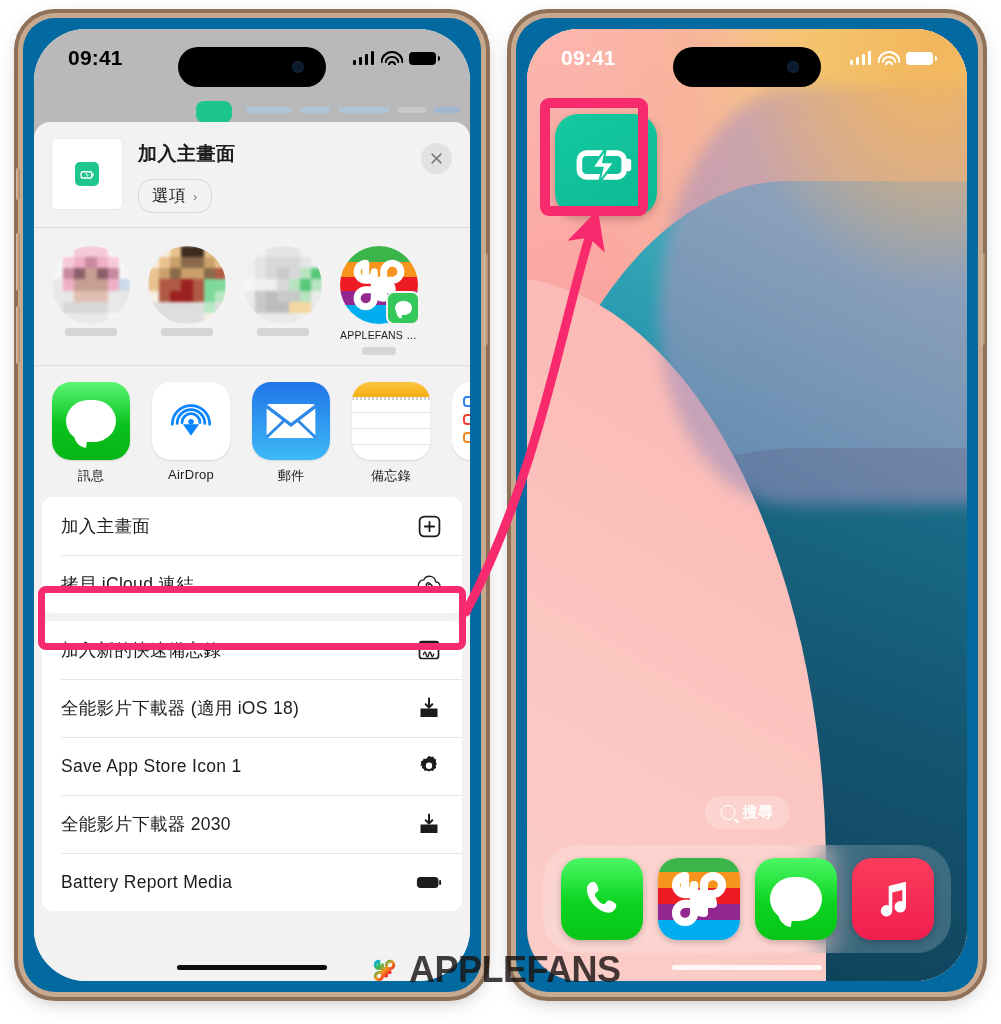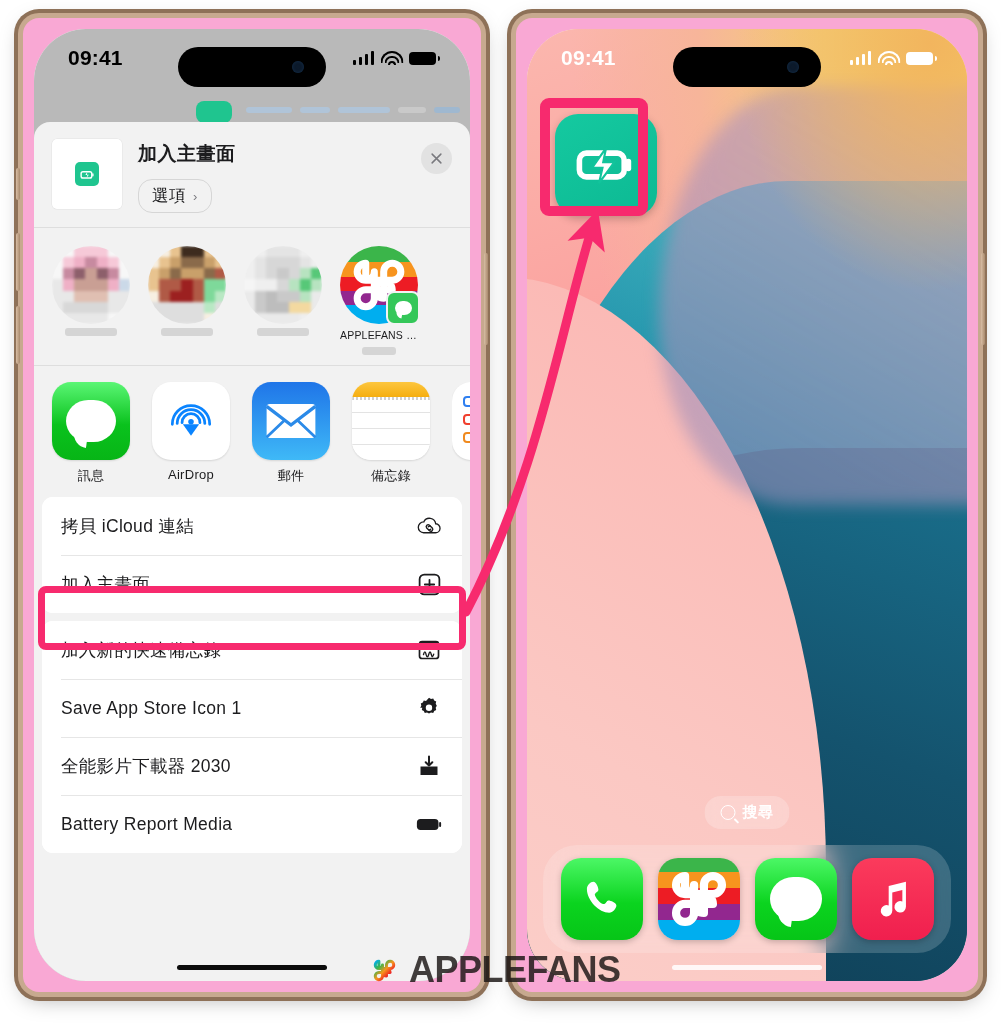--- a/index.html
+++ b/index.html
@@ -4,21 +4,21 @@
 <style>
   html,body{margin:0;padding:0;background:#ffffff;}
   body{
     width:1001px;height:1024px;overflow:hidden;position:relative;
     font-family:"Liberation Sans","DejaVu Sans",sans-serif;
     -webkit-font-smoothing:antialiased;
   }
   .stage{position:absolute;inset:0;}
 
   
-  .phone{position:absolute;border-radius:16px;background:#f9a8d4;
+  .phone{position:absolute;border-radius:32px;background:#0369a1;
          box-shadow:0 0 0 5px #c7a98f, 0 0 0 9px #8e7158, 0 6px 22px rgba(0,0,0,.35);}
   .phone .screen{position:absolute;inset:11px;border-radius:52px;overflow:hidden;background:#fff;}
   #phone-left{left:23px;top:18px;width:458px;height:974px;}
   #phone-right{left:516px;top:18px;width:462px;height:974px;}
 
   
   .side-btn{position:absolute;background:linear-gradient(90deg,#d8bda4,#a98a6d);border-radius:2px;}
   .sb-l1{left:-7px;top:150px;width:4px;height:32px;}
   .sb-l2{left:-7px;top:215px;width:4px;height:58px;}
   .sb-l3{left:-7px;top:288px;width:4px;height:58px;}
@@ -485,48 +485,57 @@
               <div style="width:24px;height:7px;border:2.4px solid #f0402f;border-radius:4px;margin-bottom:7px;"></div>
               <div style="width:24px;height:7px;border:2.4px solid #f08a1f;border-radius:4px;"></div>
             </div>
             <div class="lbl"></div>
           </div>
         </div>
 
         <div>
           <div class="grp acts">
             <div class="act">
+              <div class="t">加入主畫面</div>
+              <div class="i">
+                <svg viewBox="0 0 24 24" width="25" height="25">
+                  <rect x="2.5" y="2.5" width="19" height="19" rx="4.5" fill="none" stroke="#1c1c1e" stroke-width="1.7"></rect>
+                  <path d="M12 7.5v9M7.5 12h9" stroke="#1c1c1e" stroke-width="1.7" stroke-linecap="round"></path>
+                </svg>
+              </div>
+            </div>
+            <div class="act">
               <div class="t">拷貝 iCloud 連結</div>
               <div class="i">
                 <svg viewBox="0 0 30 24" width="27" height="22">
                   <path d="M8.5 19.5h13a5 5 0 0 0 .4-10 7 7 0 0 0-13.3-2A4.8 4.8 0 0 0 8.5 19.5z" fill="none" stroke="#1c1c1e" stroke-width="1.5"></path>
                   <path d="M13.6 12.8a2.2 2.2 0 0 1 3.1 0l1.4 1.4a2.2 2.2 0 0 1-3.1 3.1l-.7-.7" fill="none" stroke="#1c1c1e" stroke-width="1.5" stroke-linecap="round"></path>
                   <path d="M16.4 15.6a2.2 2.2 0 0 1-3.1 0l-1.4-1.4a2.2 2.2 0 0 1 3.1-3.1l.7.7" fill="none" stroke="#1c1c1e" stroke-width="1.5" stroke-linecap="round"></path>
-                </svg>
-              </div>
-            </div>
-            <div class="act">
-              <div class="t">加入主畫面</div>
-              <div class="i">
-                <svg viewBox="0 0 24 24" width="25" height="25">
-                  <rect x="2.5" y="2.5" width="19" height="19" rx="4.5" fill="none" stroke="#1c1c1e" stroke-width="1.7"></rect>
-                  <path d="M12 7.5v9M7.5 12h9" stroke="#1c1c1e" stroke-width="1.7" stroke-linecap="round"></path>
                 </svg>
               </div>
             </div>
           </div>
 
           <div class="grp acts">
             <div class="act">
               <div class="t">加入新的快速備忘錄</div>
               <div class="i">
                 <svg viewBox="0 0 24 24" width="24" height="24">
                   <rect x="2.5" y="3.5" width="19" height="17" rx="2.6" fill="none" stroke="#1c1c1e" stroke-width="1.7"></rect>
                   <rect x="2.5" y="3.5" width="19" height="4" rx="2" fill="#1c1c1e"></rect>
                   <path d="M6.5 16.5c1-3.5 1.8-3.5 2.6 0 .9 3.2 1.7 3.2 2.6 0 .9-3.3 1.7-3.3 2.6 0 .8 3 1.6 2.9 2.4-.3" fill="none" stroke="#1c1c1e" stroke-width="1.4" stroke-linecap="round"></path>
+                </svg>
+              </div>
+            </div>
+            <div class="act">
+              <div class="t">全能影片下載器 (適用 iOS 18)</div>
+              <div class="i">
+                <svg viewBox="0 0 24 24" width="24" height="24">
+                  <path d="M12 2.5v9m0 0 3.3-3.3M12 11.5 8.7 8.2" stroke="#1c1c1e" stroke-width="2" stroke-linecap="round" fill="none"></path>
+                  <path d="M3.5 12.5h17v8.5h-17z" fill="#1c1c1e"></path>
                 </svg>
               </div>
             </div>
             <div class="act">
               <div class="t">Save App Store Icon 1</div>
               <div class="i">
                 <svg viewBox="0 0 24 24" width="24" height="24">
                   <path d="M12 1.8l2 1.1 2.2-.5 1 2 2 1.1-.5 2.2 1.1 2-1.1 2 .5 2.2-2 1.1-1 2-2.2-.5-2 1.1-2-1.1-2.2.5-1-2-2-1.1.5-2.2L3.2 11.8l1.1-2-.5-2.2 2-1.1 1-2 2.2.5z" fill="#1c1c1e"></path>
                   <circle cx="12" cy="11.8" r="3.2" fill="#fff"></circle>
                 </svg>

